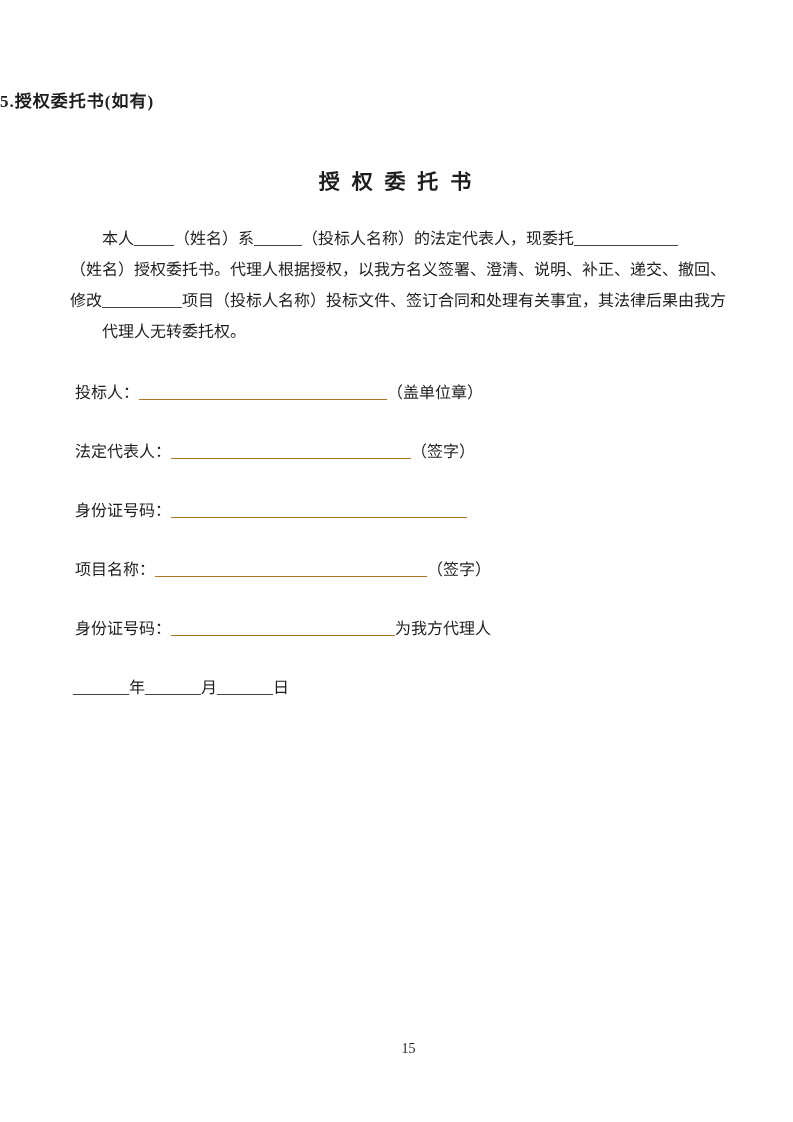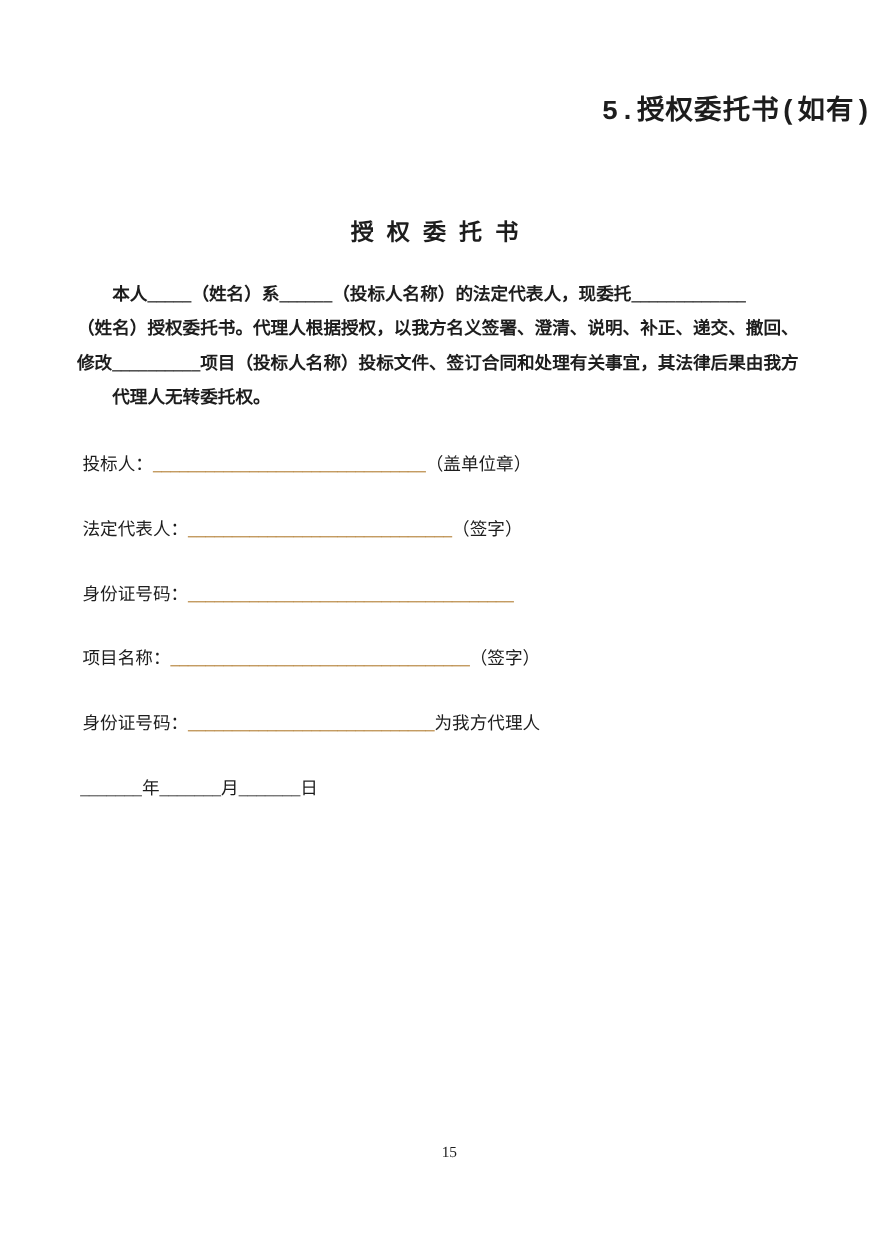--- a/index.html
+++ b/index.html
@@ -9,42 +9,42 @@
     width: 793px;
     height: 1122px;
     margin: 0 auto;
     background: #ffffff;
     overflow: hidden;
     font-family: "Liberation Serif", "DejaVu Serif", serif;
     color: #1d1d1d;
   }
   .section-title {
     padding-top: 86px;
-    text-align: right;
-    font-family: Liberation Mono, monospace;
+    text-align: left;
+    font-family: Liberation Serif, serif;
     font-weight: 700;
-    font-size: 25px;
+    font-size: 17px;
     line-height: 31px;
     letter-spacing: 1px;
   }
   .doc-title {
-    margin-top: 81px;
+    margin-top: 51px;
     text-align: center;
     font-family: "Liberation Sans", "DejaVu Sans", sans-serif;
     font-weight: 700;
     font-size: 21px;
     line-height: 27px;
     letter-spacing: 3px;
   }
   .para {
     margin: 28px 30px 0 70px;
     font-size: 16px;
     line-height: 31px;
   }
-  .para .line { white-space: nowrap; font-weight: bold; }
+  .para .line { white-space: nowrap; }
   .para .line.indent { text-indent: 32px; }
   .fields { margin: 33px 0 0 75px; font-size: 16px; }
   .field-row {
     line-height: 25px;
     margin-bottom: 34px;
     white-space: nowrap;
   }
   .field-blank { color: #a16207; letter-spacing: 0; }
   .date-line {
     margin: 32px 0 0 73px;

